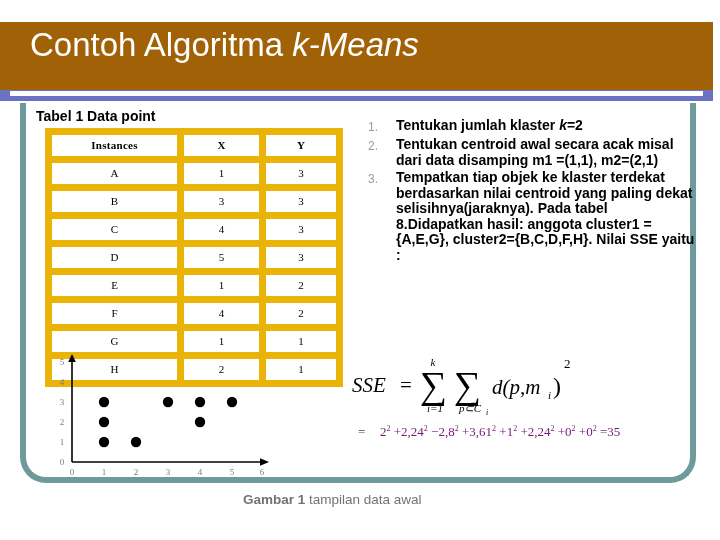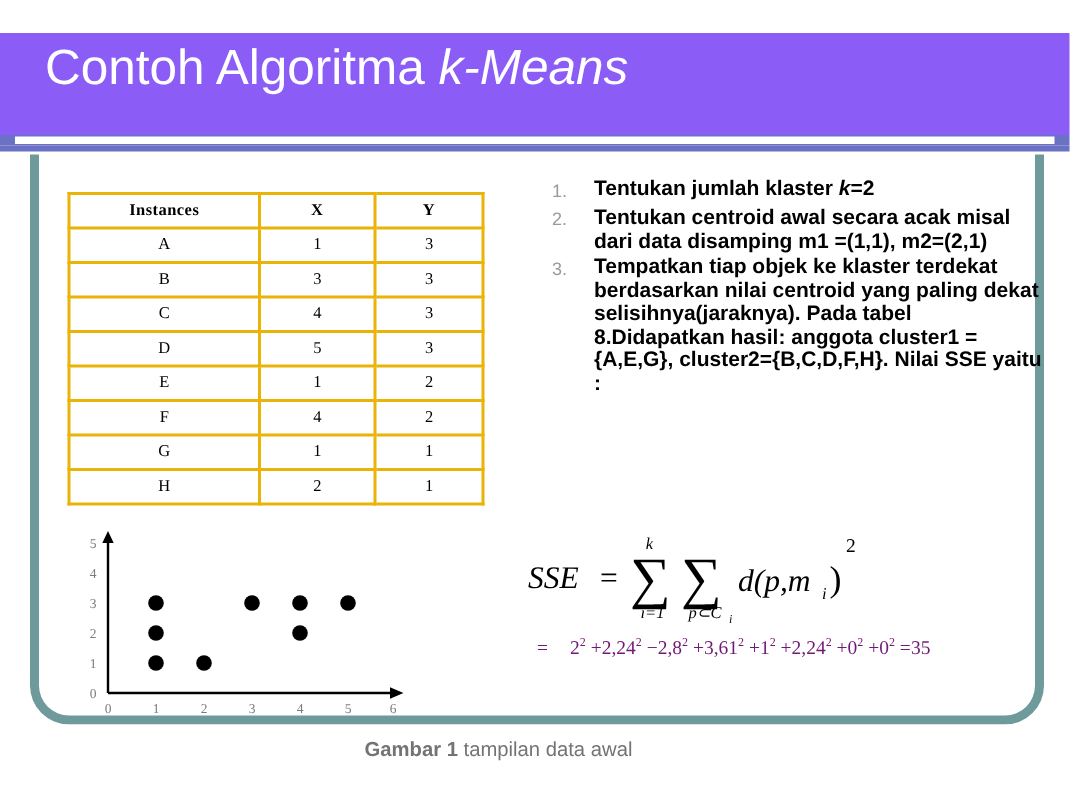--- a/index.html
+++ b/index.html
@@ -6,21 +6,21 @@
   body{
     width:720px;height:540px;overflow:hidden;background:#ffffff;
     font-family:"Liberation Sans",sans-serif;
     position:relative;
   }
   .slide{position:absolute;inset:0;background:#fff;}
 
   
   .header-band{
     position:absolute;left:0;top:22px;width:713px;height:68px;
-    background:#8b5cf6;
+    background:#a16207;
   }
   .header-band .title{
     position:absolute;left:30px;top:4px;
     color:#ffffff;font-size:33px;font-weight:400;letter-spacing:0px;
     white-space:nowrap;
   }
   .header-band .title .ital{font-style:italic;}
   .header-rule{
     position:absolute;left:10px;top:91px;width:693px;height:5px;background:#ffffff;
   }
@@ -52,21 +52,21 @@
     position:absolute;left:36px;top:108px;
     font-size:14px;font-weight:bold;color:#000;
   }
   table.data{
     position:absolute;left:45px;top:128px;
     border-collapse:collapse;
     font-family:"Liberation Serif",serif;
     background:#fff;
   }
   table.data th, table.data td{
-    border:2px solid #eab308;
+    border:7px solid #eab308;
     text-align:center;
     font-size:11px;
     color:#000;
     font-weight:normal;
     height:21px;
     line-height:21px;
     padding:0;
   }
   table.data th{font-weight:bold;letter-spacing:.3px;}
   table.data .c-inst{width:125px;}
@@ -126,20 +126,21 @@
     <div class="title"><span>Contoh Algoritma </span><span class="ital">k-Means</span></div>
   </div>
   <div class="header-band-tail"></div>
   <div class="header-rule"></div>
   <div class="header-cap"></div>
 
   <div class="frame"></div>
   <div class="frame-topstub-l"></div>
   <div class="frame-topstub-r"></div>
 
+  <div class="tbl-caption">Tabel 1 Data point</div>
   <table class="data">
     <thead>
       <tr>
         <th class="c-inst">Instances</th>
         <th class="c-x">X</th>
         <th class="c-y">Y</th>
       </tr>
     </thead>
     <tbody>
       <tr>

